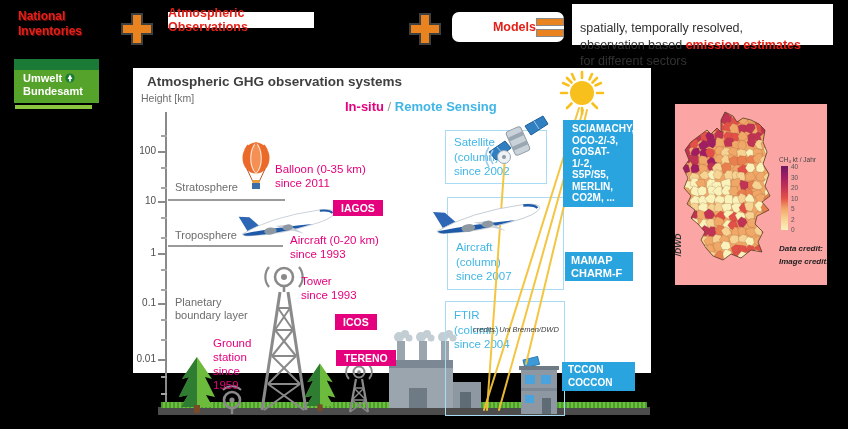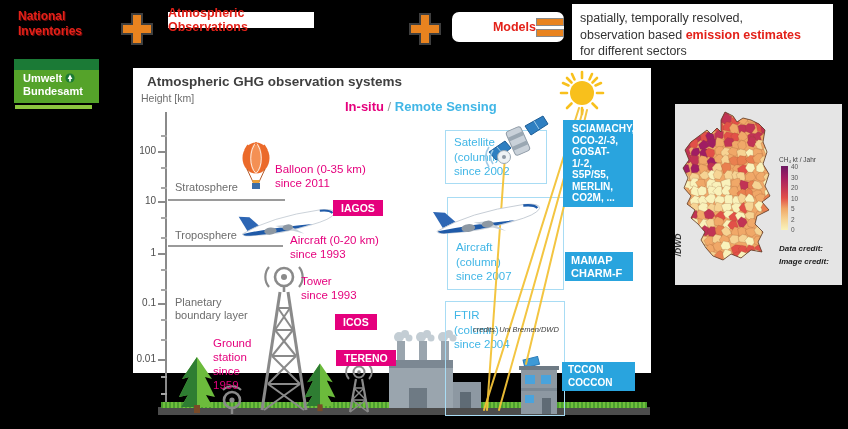--- a/index.html
+++ b/index.html
@@ -11,22 +11,22 @@
   
   .nat-inv{left:18px;top:9px;width:96px;color:#e32119;font-weight:bold;font-size:12px;
            line-height:15px;text-shadow:1px 1px 0 #6e0b0b;}
   .wbox{background:#fff;display:flex;align-items:center;}
   .obs-box{left:168px;top:12px;width:146px;height:16px;justify-content:center;}
   .red-b{color:#e32119;font-weight:bold;font-size:12.5px;}
   .models-box{left:452px;top:12px;width:112px;height:30px;justify-content:flex-end;
               padding:0 0;box-sizing:border-box;border-radius:7px;}
   .eqicon{display:flex;flex-direction:column;gap:3px;}
   .eqicon i{display:block;width:26px;height:6px;background:#e8831f;border:1px solid #8a8a8a;}
-  .result-box{left:572px;top:4px;width:261px;height:56px;background:#fff;color:#333;
-              font-size:12.5px;line-height:16.5px;padding:6px 8px;box-sizing:border-box;}
+  .result-box{left:572px;top:4px;width:261px;height:41px;background:#fff;color:#333;
+              font-size:12.5px;line-height:16.5px;padding:16px 8px;box-sizing:border-box;}
   .plus{width:36px;height:36px;}
 
   
   .logo{left:14px;top:59px;width:85px;height:44px;background:#55a32a;overflow:hidden;}
   .logo .bar{position:absolute;left:0;top:0;width:100%;height:11px;background:#1b7a36;}
   .logo .txt{position:absolute;left:9px;top:13px;color:#fff;font-weight:bold;font-size:11px;
              line-height:13px;}
   .logo-underbar{left:15px;top:105px;width:77px;height:4px;background:#8bc53f;}
 
   
@@ -59,21 +59,21 @@
   .rlab{position:absolute;left:8px;}
   .credits{left:340px;top:257px;font-size:7.5px;font-style:italic;color:#3c3c3b;z-index:9;
            white-space:nowrap;}
   .groundbar{left:25px;top:339px;width:492px;height:8px;background:#4c4c4c;z-index:3;}
   .grass{left:28px;top:334px;width:486px;height:6px;z-index:4;
          background:repeating-linear-gradient(90deg,#4a9e2f 0 2px,#6fbe3c 2px 4px);}
   .icon{z-index:5;} .icon7{z-index:7;}
   #beams{left:0;top:0;z-index:7;pointer-events:none;}
 
   
-  .mapcard{left:675px;top:104px;width:167px;height:181px;background:#e5e5e5;overflow:hidden;}
+  .mapcard{left:675px;top:104px;width:152px;height:181px;background:#fca5a5;overflow:hidden;}
   .legend-title{position:absolute;left:104px;top:52px;font-size:6.5px;color:#444;}
   .legend-bar{position:absolute;left:106px;top:62px;width:7px;height:64px;
     background:linear-gradient(180deg,#6d1a63,#a01d63,#c13355,#e25048,#f0a868,#f6d393,#f9f2bb);}
   .legend-labs{position:absolute;left:116px;top:59px;height:70px;display:flex;
     flex-direction:column;justify-content:space-between;font-size:6.5px;color:#555;}
   .mcredit{position:absolute;left:104px;font-size:8px;font-style:italic;font-weight:bold;
            color:#222;white-space:nowrap;}
   .sidecredit{position:absolute;left:-8px;top:136px;transform:rotate(-90deg);font-size:8.5px;
               font-style:italic;font-weight:bold;color:#333;}
 </style>

